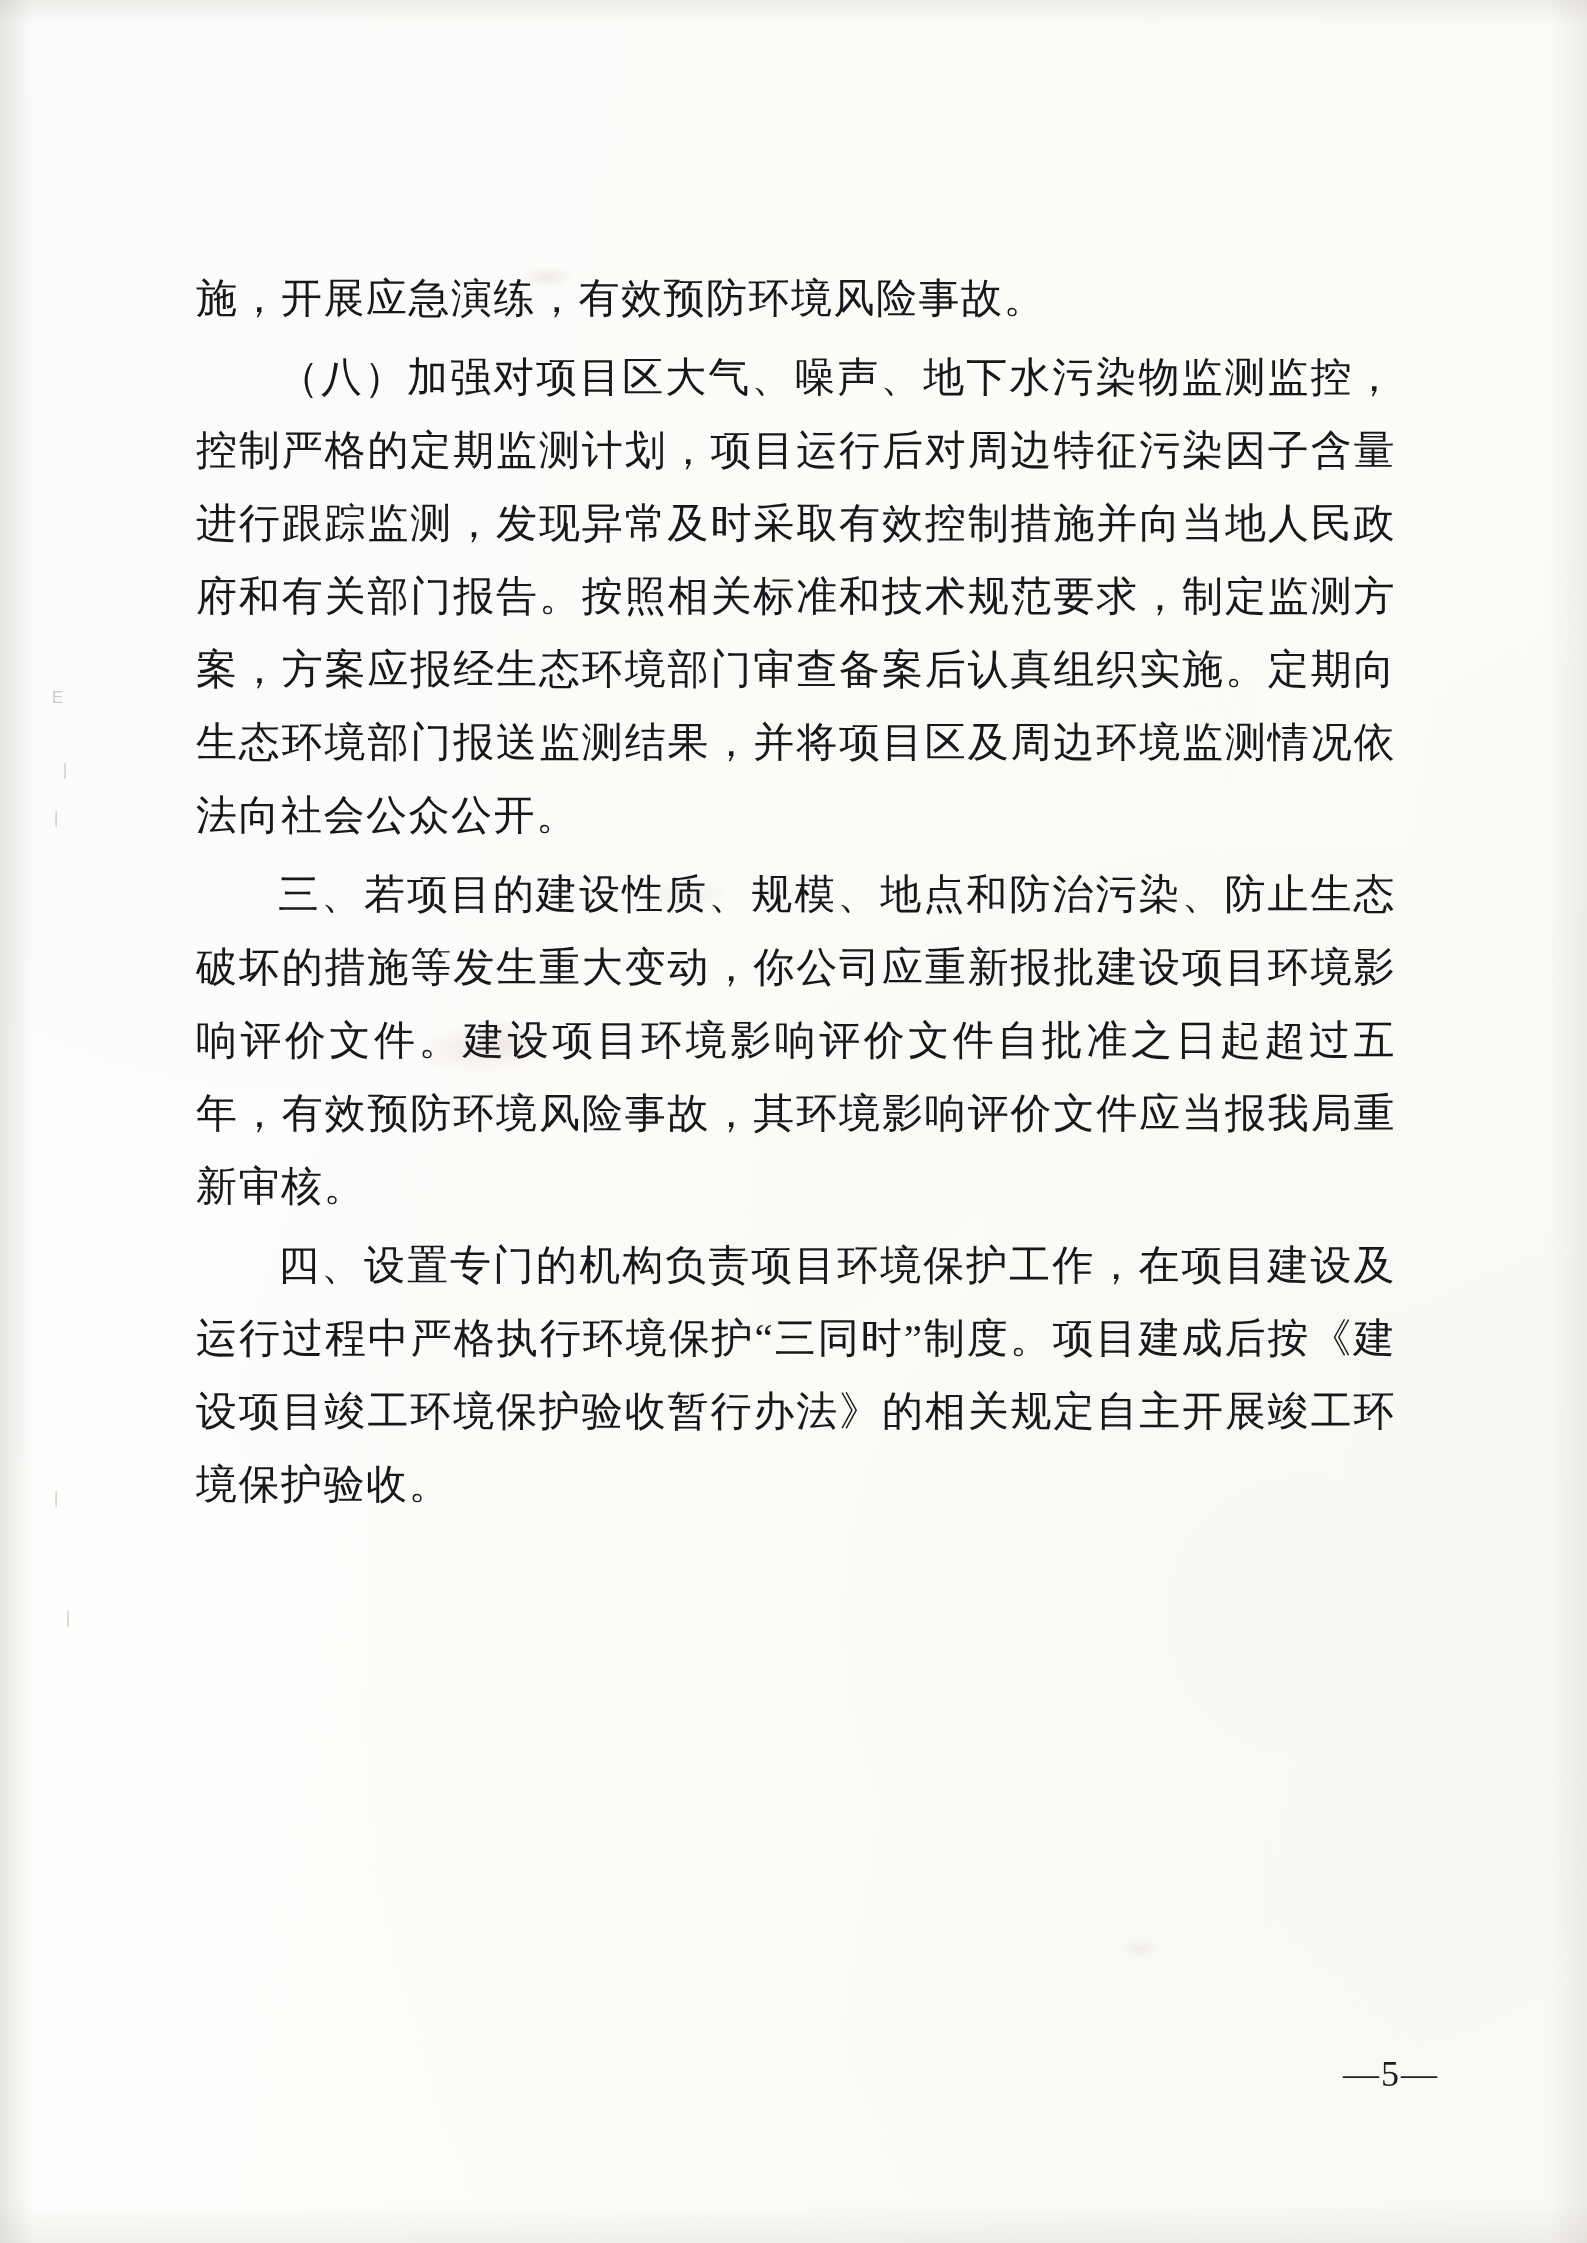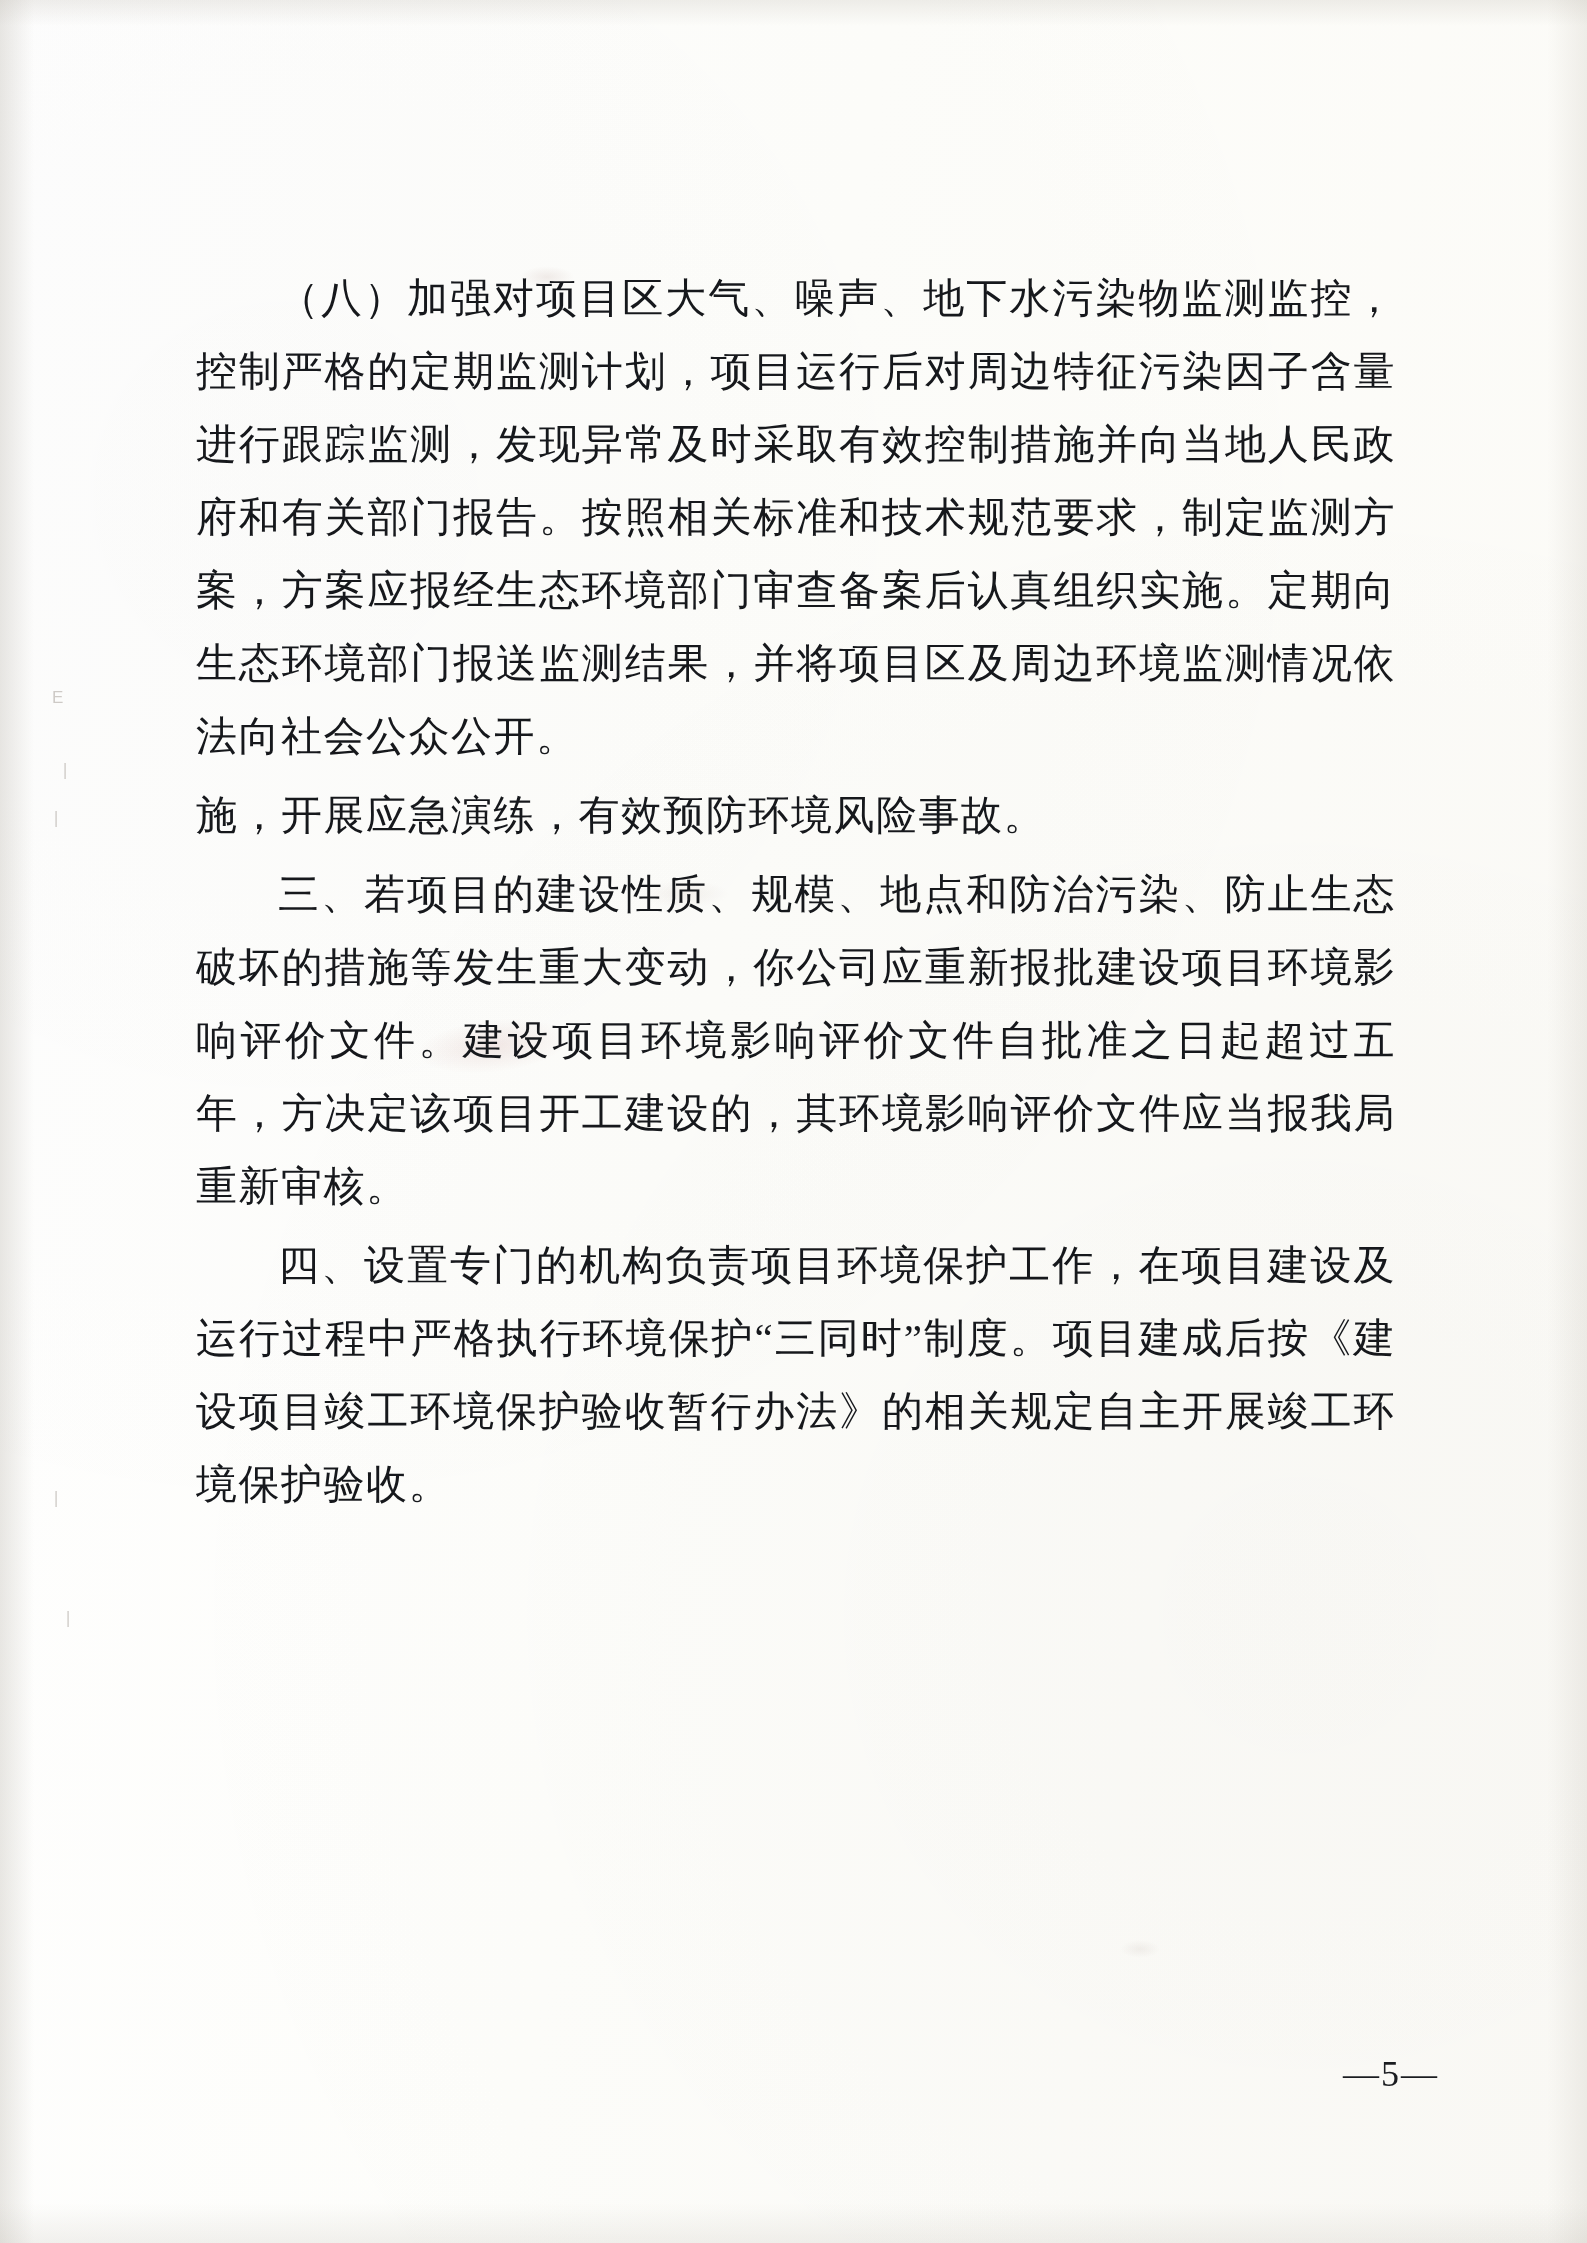--- a/index.html
+++ b/index.html
@@ -150,26 +150,26 @@
   <div class="smudge sm4"></div>
 
   <span class="margin-mark m1">E</span>
   <span class="margin-mark m2">丨</span>
   <span class="margin-mark m3">丨</span>
   <span class="margin-mark m4">丨</span>
   <span class="margin-mark m5">丨</span>
 
   <div class="content">
 
+    <p class="para">施，开展应急演练，有效预防环境风险事故。</p>
+
     <p class="para indent">（八）加强对项目区大气、噪声、地下水污染物监测监控，控制严格的定期监测计划，项目运行后对周边特征污染因子含量进行跟踪监测，发现异常及时采取有效控制措施并向当地人民政府和有关部门报告。按照相关标准和技术规范要求，制定监测方案，方案应报经生态环境部门审查备案后认真组织实施。定期向生态环境部门报送监测结果，并将项目区及周边环境监测情况依法向社会公众公开。</p>
 
-    <p class="para">施，开展应急演练，有效预防环境风险事故。</p>
 
-
-    <p class="para indent">三、若项目的建设性质、规模、地点和防治污染、防止生态破坏的措施等发生重大变动，你公司应重新报批建设项目环境影响评价文件。建设项目环境影响评价文件自批准之日起超过五年，方决定该项目开工建设的，其环境影响评价文件应当报我局重新审核。</p>
+    <p class="para indent">三、若项目的建设性质、规模、地点和防治污染、防止生态破坏的措施等发生重大变动，你公司应重新报批建设项目环境影响评价文件。建设项目环境影响评价文件自批准之日起超过五年，有效预防环境风险事故，其环境影响评价文件应当报我局重新审核。</p>
 
     <p class="para indent tight">四、设置专门的机构负责项目环境保护工作，在项目建设及运行过程中严格执行环境保护“三同时”制度。项目建成后按《建设项目竣工环境保护验收暂行办法》的相关规定自主开展竣工环境保护验收。</p>
 
   </div>
 
   <div class="page-number">—5—</div>
 
 </div>
 
 </body></html>

